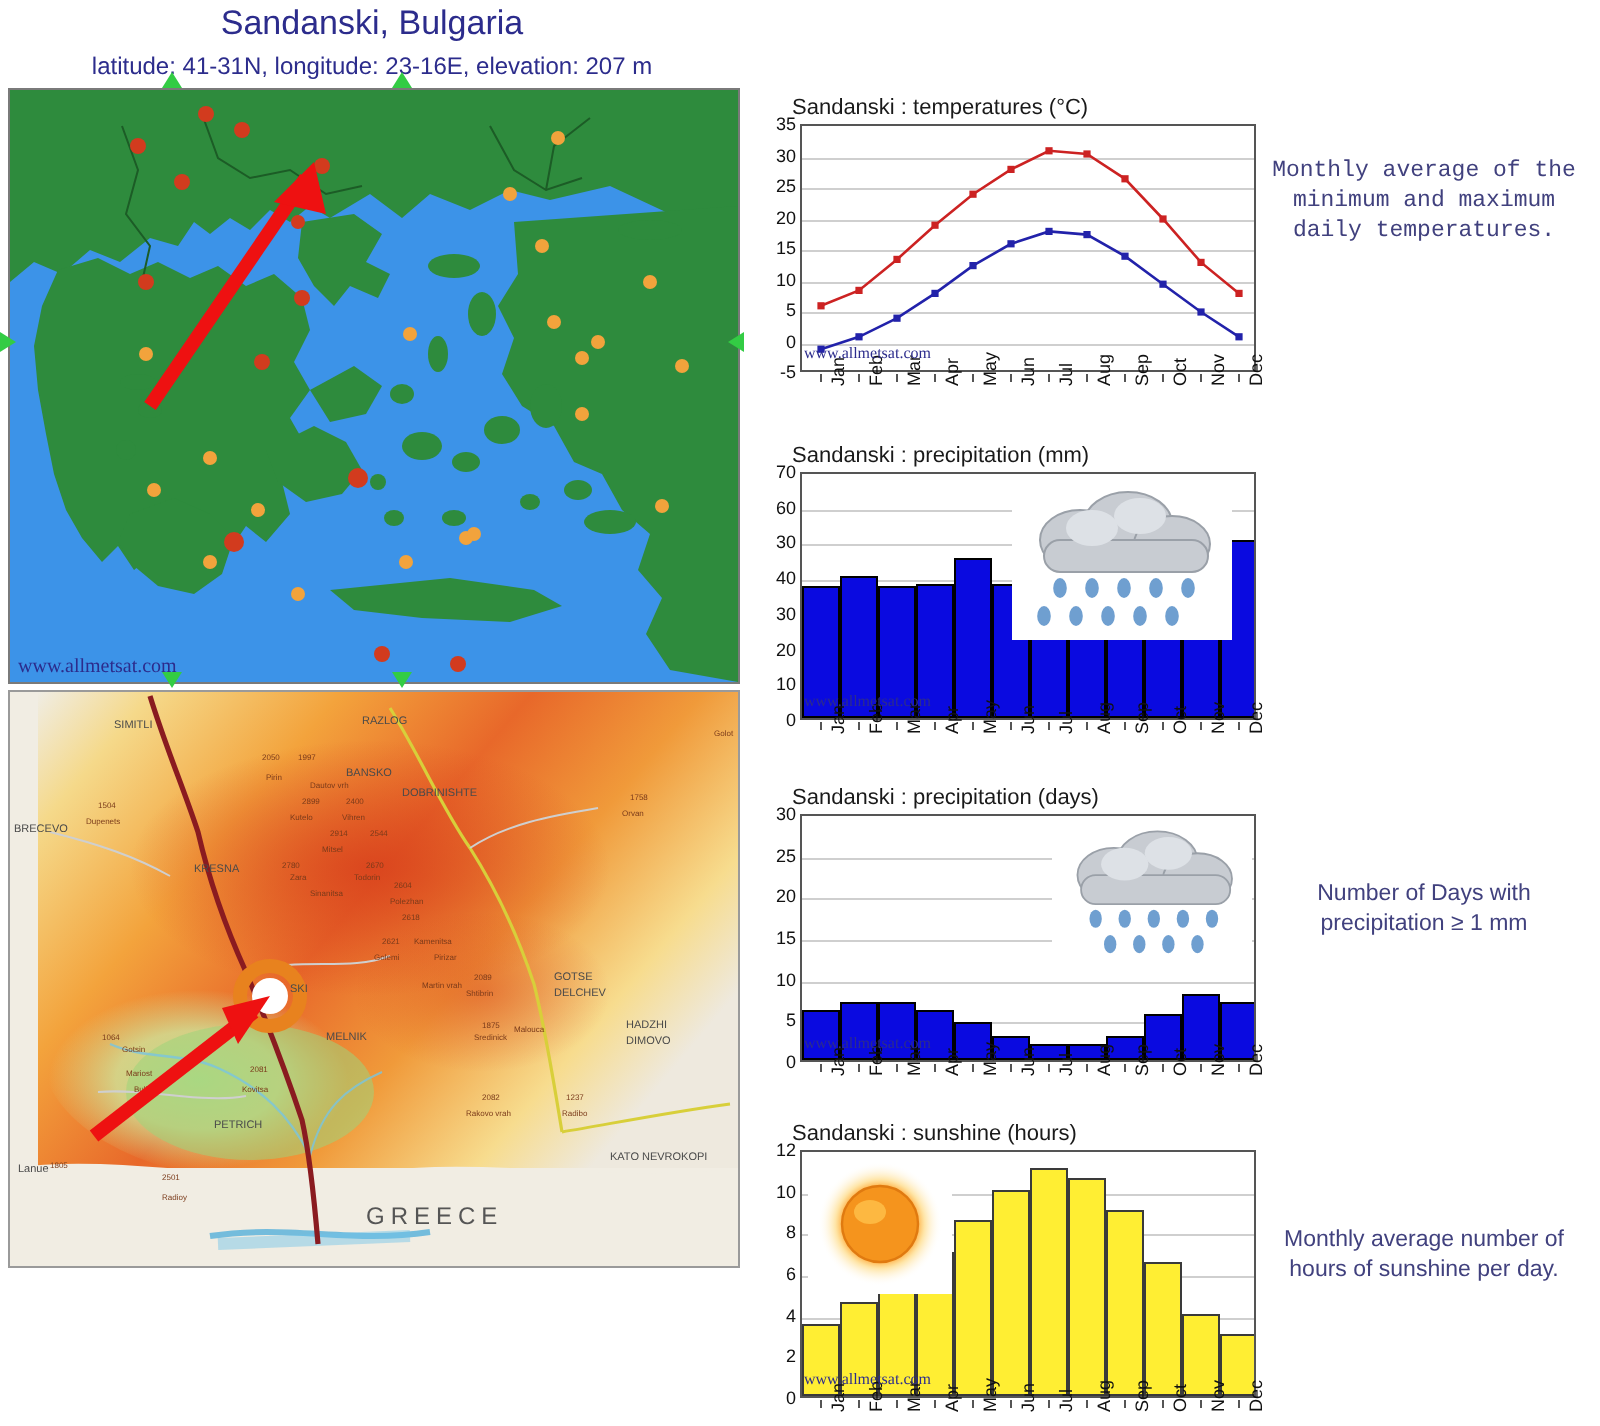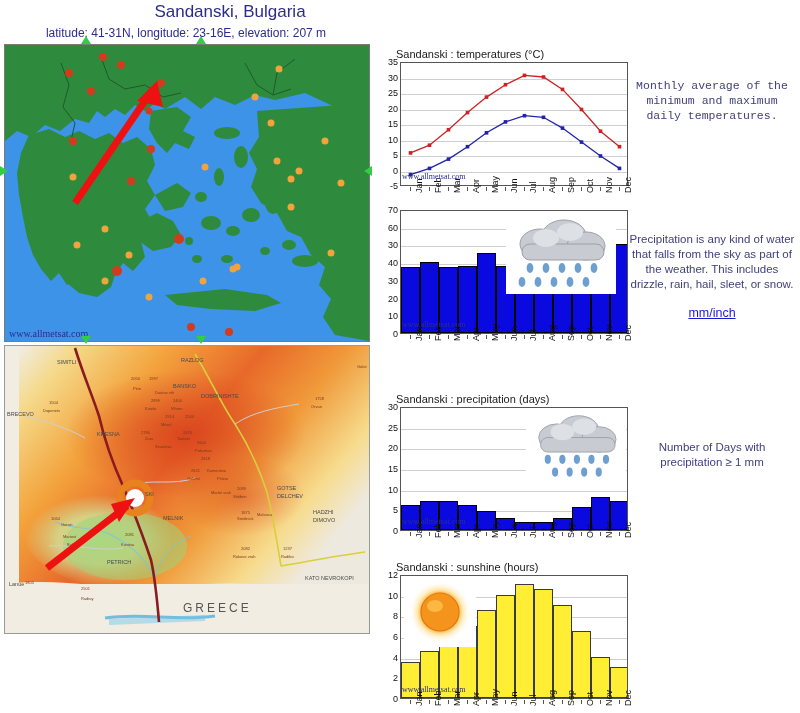--- a/index.html
+++ b/index.html
@@ -9,21 +9,21 @@
     font-family:"Liberation Sans",sans-serif;
     position:relative;
     overflow:hidden;
   }
   .page{position:relative;width:800px;height:713px;}
 
   
   .title{
     position:absolute;left:0;top:2px;width:372px;
     text-align:center;
-    font-size:17px;color:#2c2c8c;padding-left:44px;
+    font-size:17px;color:#2c2c8c;
   }
   .subtitle{
     position:absolute;left:0;top:26px;width:372px;
     text-align:center;
     font-size:12px;color:#2c2c8c;
   }
 
   
   .map-region{
     position:absolute;left:4px;top:44px;width:364px;height:296px;
@@ -400,20 +400,21 @@
           <div class="xlabel" style="left: 226px; top: 131px;">Nov</div>
           <div class="tickmark" style="left: 241px; top: 125px;"></div>
           <div class="xlabel" style="left: 245px; top: 131px;">Dec</div>
         </div>
       <div class="chart-wm" style="left:24px;top:110px;">www.allmetsat.com</div>
     </div>
   </div>
   <div class="desc" style="top:78px;font-family:Liberation Mono, monospace;">Monthly average of the minimum and maximum daily temperatures.</div>
 
   <div class="chart" style="top:210px;">
+    <div class="chart-title">Sandanski : precipitation (mm)</div>
     <div class="plot-wrap" style="width:250px;height:160px;">
       <div class="plot" id="plot-pmm" style="width:228px;height:124px;">
           <div class="gridline" style="top: 106px;"></div>
           <div class="gridline" style="top: 89px;"></div>
           <div class="gridline" style="top: 71px;"></div>
           <div class="gridline" style="top: 53px;"></div>
           <div class="gridline" style="top: 35px;"></div>
           <div class="gridline" style="top: 18px;"></div>
           <div class="bar precip" title="Jan: 37" style="left: 0px; width: 19px; height: 66px; background: rgb(10, 10, 224);"></div>
           <div class="bar precip" title="Feb: 40" style="left: 19px; width: 19px; height: 71px; background: rgb(10, 10, 224);"></div>
@@ -485,24 +486,20 @@
           <ellipse cx="32" cy="64" rx="3.4" ry="5"></ellipse>
             <ellipse cx="48" cy="64" rx="3.4" ry="5"></ellipse>
           <ellipse cx="64" cy="64" rx="3.4" ry="5"></ellipse>
             <ellipse cx="80" cy="64" rx="3.4" ry="5"></ellipse>
           <ellipse cx="16" cy="64" rx="3.4" ry="5"></ellipse>
         </g>
       </svg>
       <div class="chart-wm" style="left:24px;top:110px;">www.allmetsat.com</div>
     </div>
   </div>
-  <div class="desc" style="top:232px;">
-    <span>Precipitation is any kind of water that falls from the sky as part of the weather. This includes drizzle, rain, hail, sleet, or snow.</span>
-    <a class="desc-link" href="#">mm/inch</a>
-  </div>
 
   <div class="chart" style="top:381px;">
     <div class="chart-title">Sandanski : precipitation (days)</div>
     <div class="plot-wrap" style="width:250px;height:160px;">
       <div class="plot" id="plot-pdays" style="width:228px;height:124px;">
           <div class="gridline" style="top: 103px;"></div>
           <div class="gridline" style="top: 83px;"></div>
           <div class="gridline" style="top: 62px;"></div>
           <div class="gridline" style="top: 41px;"></div>
           <div class="gridline" style="top: 21px;"></div>
@@ -650,14 +647,15 @@
           </radialGradient>
         </defs>
         <rect x="0" y="0" width="72" height="66" fill="#ffffff"></rect>
         <circle cx="36" cy="31" r="31" fill="url(#sunglow)"></circle>
         <circle cx="36" cy="31" r="19" fill="#f5941d" stroke="#e07a10" stroke-width="1.2"></circle>
         <ellipse cx="31" cy="25" rx="8" ry="6" fill="#ffc44d" opacity="0.75"></ellipse>
       </svg>
       <div class="chart-wm" style="left:24px;top:110px;">www.allmetsat.com</div>
     </div>
   </div>
+  <div class="desc" style="top:613px;">Monthly average number of hours of sunshine per day.</div>
 
 </div>
 
 </body></html>

